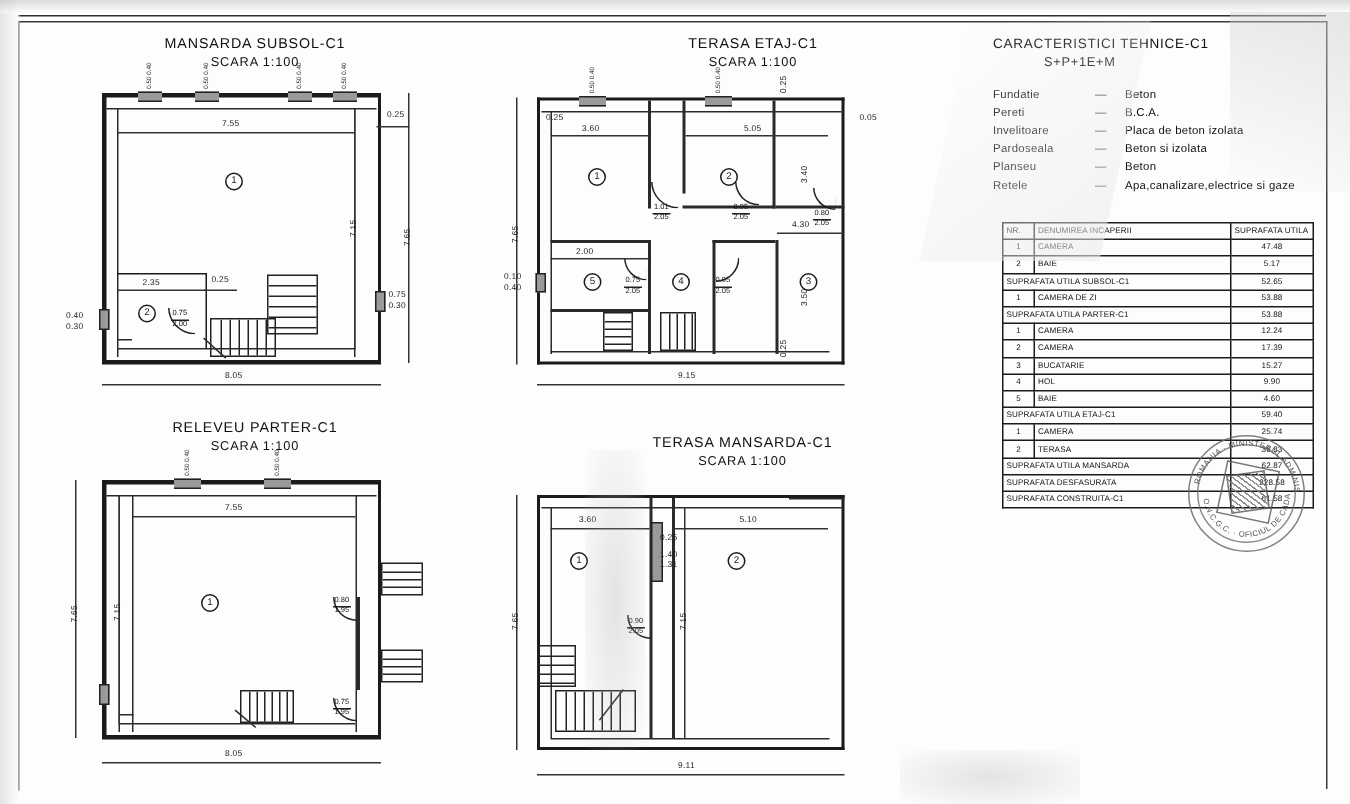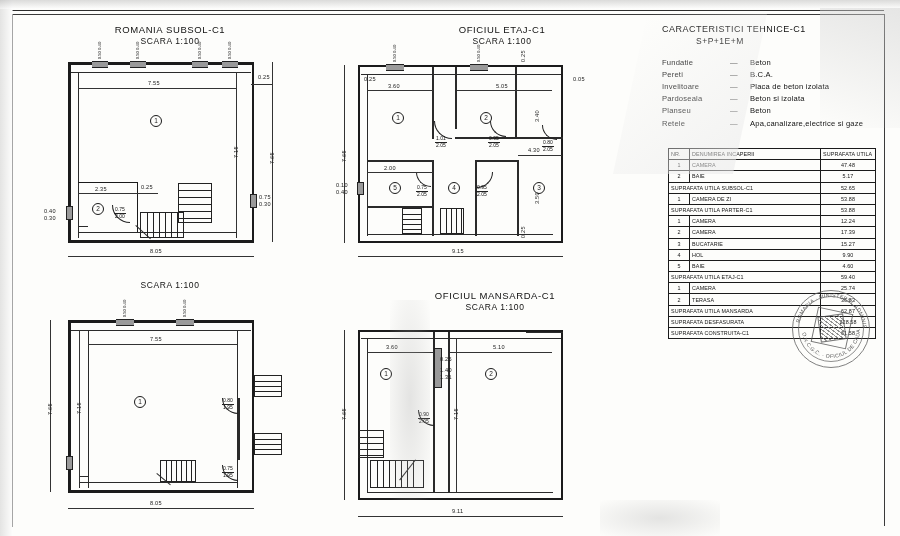--- a/index.html
+++ b/index.html
@@ -92,21 +92,21 @@
 <body>
 
 <div class="sheet">
 
   <div class="frame"></div>
   <div class="frame-r"></div>
   <div class="frame-top2"></div>
 
   <div class="plan" style="left:0;top:0;width:330px;height:270px;">
     <div class="tl" style="left:60px;top:24px;width:220px;">
-      <div class="title">ROMANIA SUBSOL-C1</div>
+      <div class="title">MANSARDA SUBSOL-C1</div>
       <div class="subtitle">SCARA  1:100</div>
     </div>
 
     <div class="wall" style="left:68px;top:62px;width:186px;height:2.5px;"></div>
     <div class="wall" style="left:68px;top:62px;width:2.5px;height:180px;"></div>
     <div class="wall" style="left:68px;top:240px;width:186px;height:2.5px;"></div>
     <div class="wall" style="left:251.5px;top:62px;width:2.5px;height:180px;"></div>
 
     <div class="thin" style="left:71px;top:72px;width:180px;height:.8px;"></div>
     <div class="thin" style="left:78px;top:72px;width:.8px;height:166px;"></div>
@@ -177,21 +177,21 @@
     <div class="dim" style="left:259px;top:194px;">0.75</div>
     <div class="dim" style="left:259px;top:201px;">0.30</div>
     <div class="win" style="left:250px;top:194px;width:5px;height:12px;border:1px solid #222;"></div>
 
     <div class="dimline" style="left:68px;top:256px;width:186px;"></div>
     <div class="dim" style="left:150px;top:248px;">8.05</div>
   </div>
 
   <div class="plan" style="left:330px;top:0;width:330px;height:270px;">
     <div class="tl" style="left:62px;top:24px;width:220px;">
-      <div class="title">OFICIUL ETAJ-C1</div>
+      <div class="title">TERASA ETAJ-C1</div>
       <div class="subtitle">SCARA  1:100</div>
     </div>
 
     <div class="wall" style="left:28px;top:65px;width:205px;height:2.2px;"></div>
     <div class="wall" style="left:28px;top:65px;width:2.2px;height:178px;"></div>
     <div class="wall" style="left:28px;top:241px;width:205px;height:2.2px;"></div>
     <div class="wall" style="left:231px;top:65px;width:2.2px;height:178px;"></div>
 
     <div class="thin" style="left:31px;top:74px;width:200px;height:.8px;"></div>
     <div class="thin" style="left:37px;top:74px;width:.8px;height:162px;"></div>
@@ -277,20 +277,21 @@
     <div class="dim" style="left:6px;top:189px;">0.40</div>
     <div class="win" style="left:27px;top:182px;width:4.5px;height:11px;border:1px solid #222;"></div>
     <div class="dimline v" style="left:14px;top:65px;width:.7px;height:178px;"></div>
     <div class="dim v" style="left:11px;top:162px;">7.65</div>
     <div class="dimline" style="left:28px;top:256px;width:205px;"></div>
     <div class="dim" style="left:122px;top:248px;">9.15</div>
   </div>
 
   <div class="plan" style="left:0;top:270px;width:330px;height:266px;">
     <div class="tl" style="left:60px;top:10px;width:220px;">
+      <div class="title">RELEVEU   PARTER-C1</div>
       <div class="subtitle">SCARA  1:100</div>
     </div>
 
     <div class="wall" style="left:68px;top:50px;width:186px;height:2.5px;"></div>
     <div class="wall" style="left:68px;top:50px;width:2.5px;height:172px;"></div>
     <div class="wall" style="left:68px;top:220px;width:186px;height:2.5px;"></div>
     <div class="wall" style="left:251.5px;top:50px;width:2.5px;height:172px;"></div>
 
     <div class="thin" style="left:71px;top:60px;width:180px;height:.8px;"></div>
     <div class="thin" style="left:79px;top:60px;width:.8px;height:158px;"></div>
@@ -346,21 +347,21 @@
     <div class="dimline v" style="left:50px;top:50px;width:.7px;height:172px;"></div>
     <div class="dim v" style="left:47px;top:145px;">7.65</div>
     <div class="dimline v" style="left:79px;top:60px;width:.7px;height:152px;"></div>
     <div class="dim v" style="left:76px;top:144px;">7.15</div>
     <div class="dimline" style="left:68px;top:238px;width:186px;"></div>
     <div class="dim" style="left:150px;top:230px;">8.05</div>
   </div>
 
   <div class="plan" style="left:330px;top:270px;width:330px;height:266px;">
     <div class="tl" style="left:50px;top:20px;width:230px;">
-      <div class="title">OFICIUL MANSARDA-C1</div>
+      <div class="title">TERASA MANSARDA-C1</div>
       <div class="subtitle">SCARA  1:100</div>
     </div>
 
     <div class="wall" style="left:28px;top:60px;width:205px;height:2.2px;"></div>
     <div class="wall" style="left:28px;top:60px;width:2.2px;height:170px;"></div>
     <div class="wall" style="left:28px;top:228px;width:205px;height:2.2px;"></div>
     <div class="wall" style="left:231px;top:60px;width:2.2px;height:170px;"></div>
 
     <div class="thin" style="left:31px;top:68px;width:200px;height:.8px;"></div>
     <div class="thin" style="left:37px;top:68px;width:.8px;height:154px;"></div>

